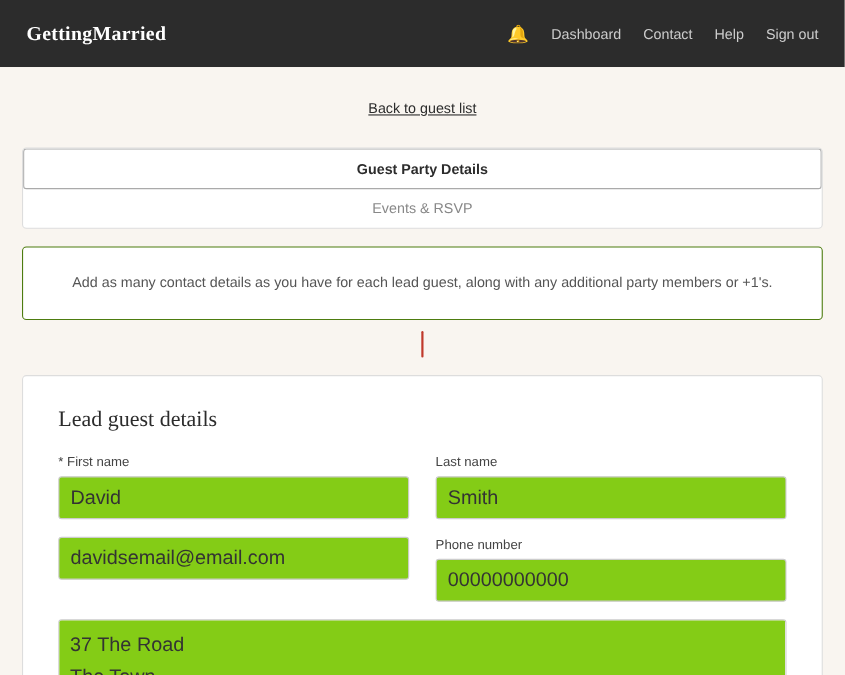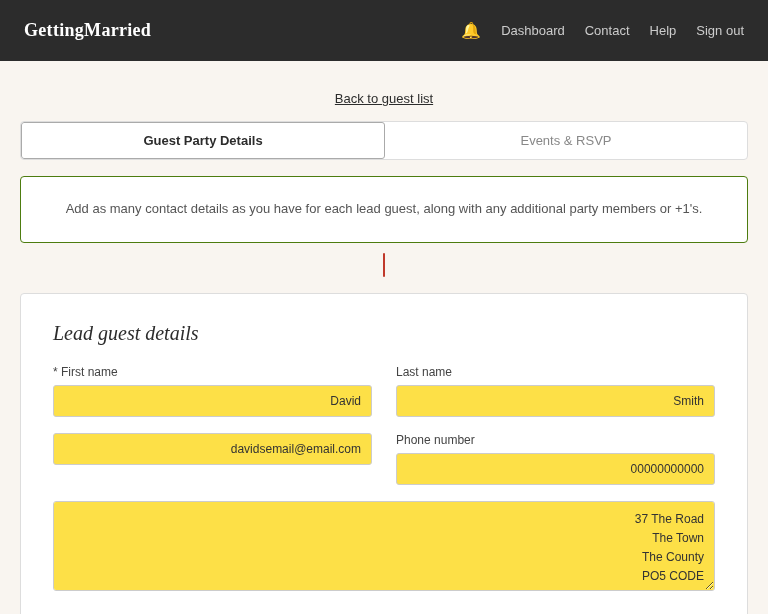--- a/index.html
+++ b/index.html
@@ -57,39 +57,40 @@
       text-align: center;
       font-size: 28px;
       font-weight: normal;
       color: #2c2c2c;
       margin-bottom: 12px;
       font-family: Georgia, serif;
     }
 
     .back-link {
       text-align: center;
-      margin-bottom: 14px;
+      margin-bottom: 26px;
     }
     .back-link a {
       color: #2c2c2c;
       font-size: 13px;
       text-decoration: underline;
       font-family: Arial, sans-serif;
       cursor: pointer;
     }
 
     
     .tabs-container {
       background: #ffffff;
       border: 1px solid #ddd;
       border-radius: 4px;
       display: flex;
       margin-bottom: 12px;
       overflow: hidden;
       width: 100%;
+      flex-direction: column;
     }
     .tab {
       flex: 1;
       padding: 10px 16px;
       text-align: center;
       font-size: 13px;
       font-family: Arial, sans-serif;
       cursor: pointer;
       color: #555;
       border: none;
@@ -143,21 +144,20 @@
       border-radius: 4px;
       padding: 28px 32px 32px;
     }
 
     .form-section h2 {
       font-size: 20px;
       font-weight: normal;
       color: #2c2c2c;
       margin-bottom: 20px;
       font-family: Georgia, serif;
-      font-style: italic;
     }
 
     .form-row {
       display: flex;
       gap: 24px;
       margin-bottom: 16px;
     }
 
     .form-group {
       flex: 1;
@@ -170,26 +170,25 @@
       color: #444;
       margin-bottom: 6px;
       font-family: Arial, sans-serif;
     }
 
     .form-group input,
     .form-group textarea {
       border: 1px solid #ccc;
       border-radius: 3px;
       padding: 8px 10px;
-      font-size: 12px;
+      font-size: 18px;
       color: #333;
       font-family: Arial, sans-serif;
-      background: #fde047;
+      background: #84cc16;
       outline: none;
-      text-align: right;
     }
 
     .form-group textarea {
       resize: vertical;
       min-height: 90px;
       line-height: 1.6;
     }
 
     .full-width {
       flex: none;

